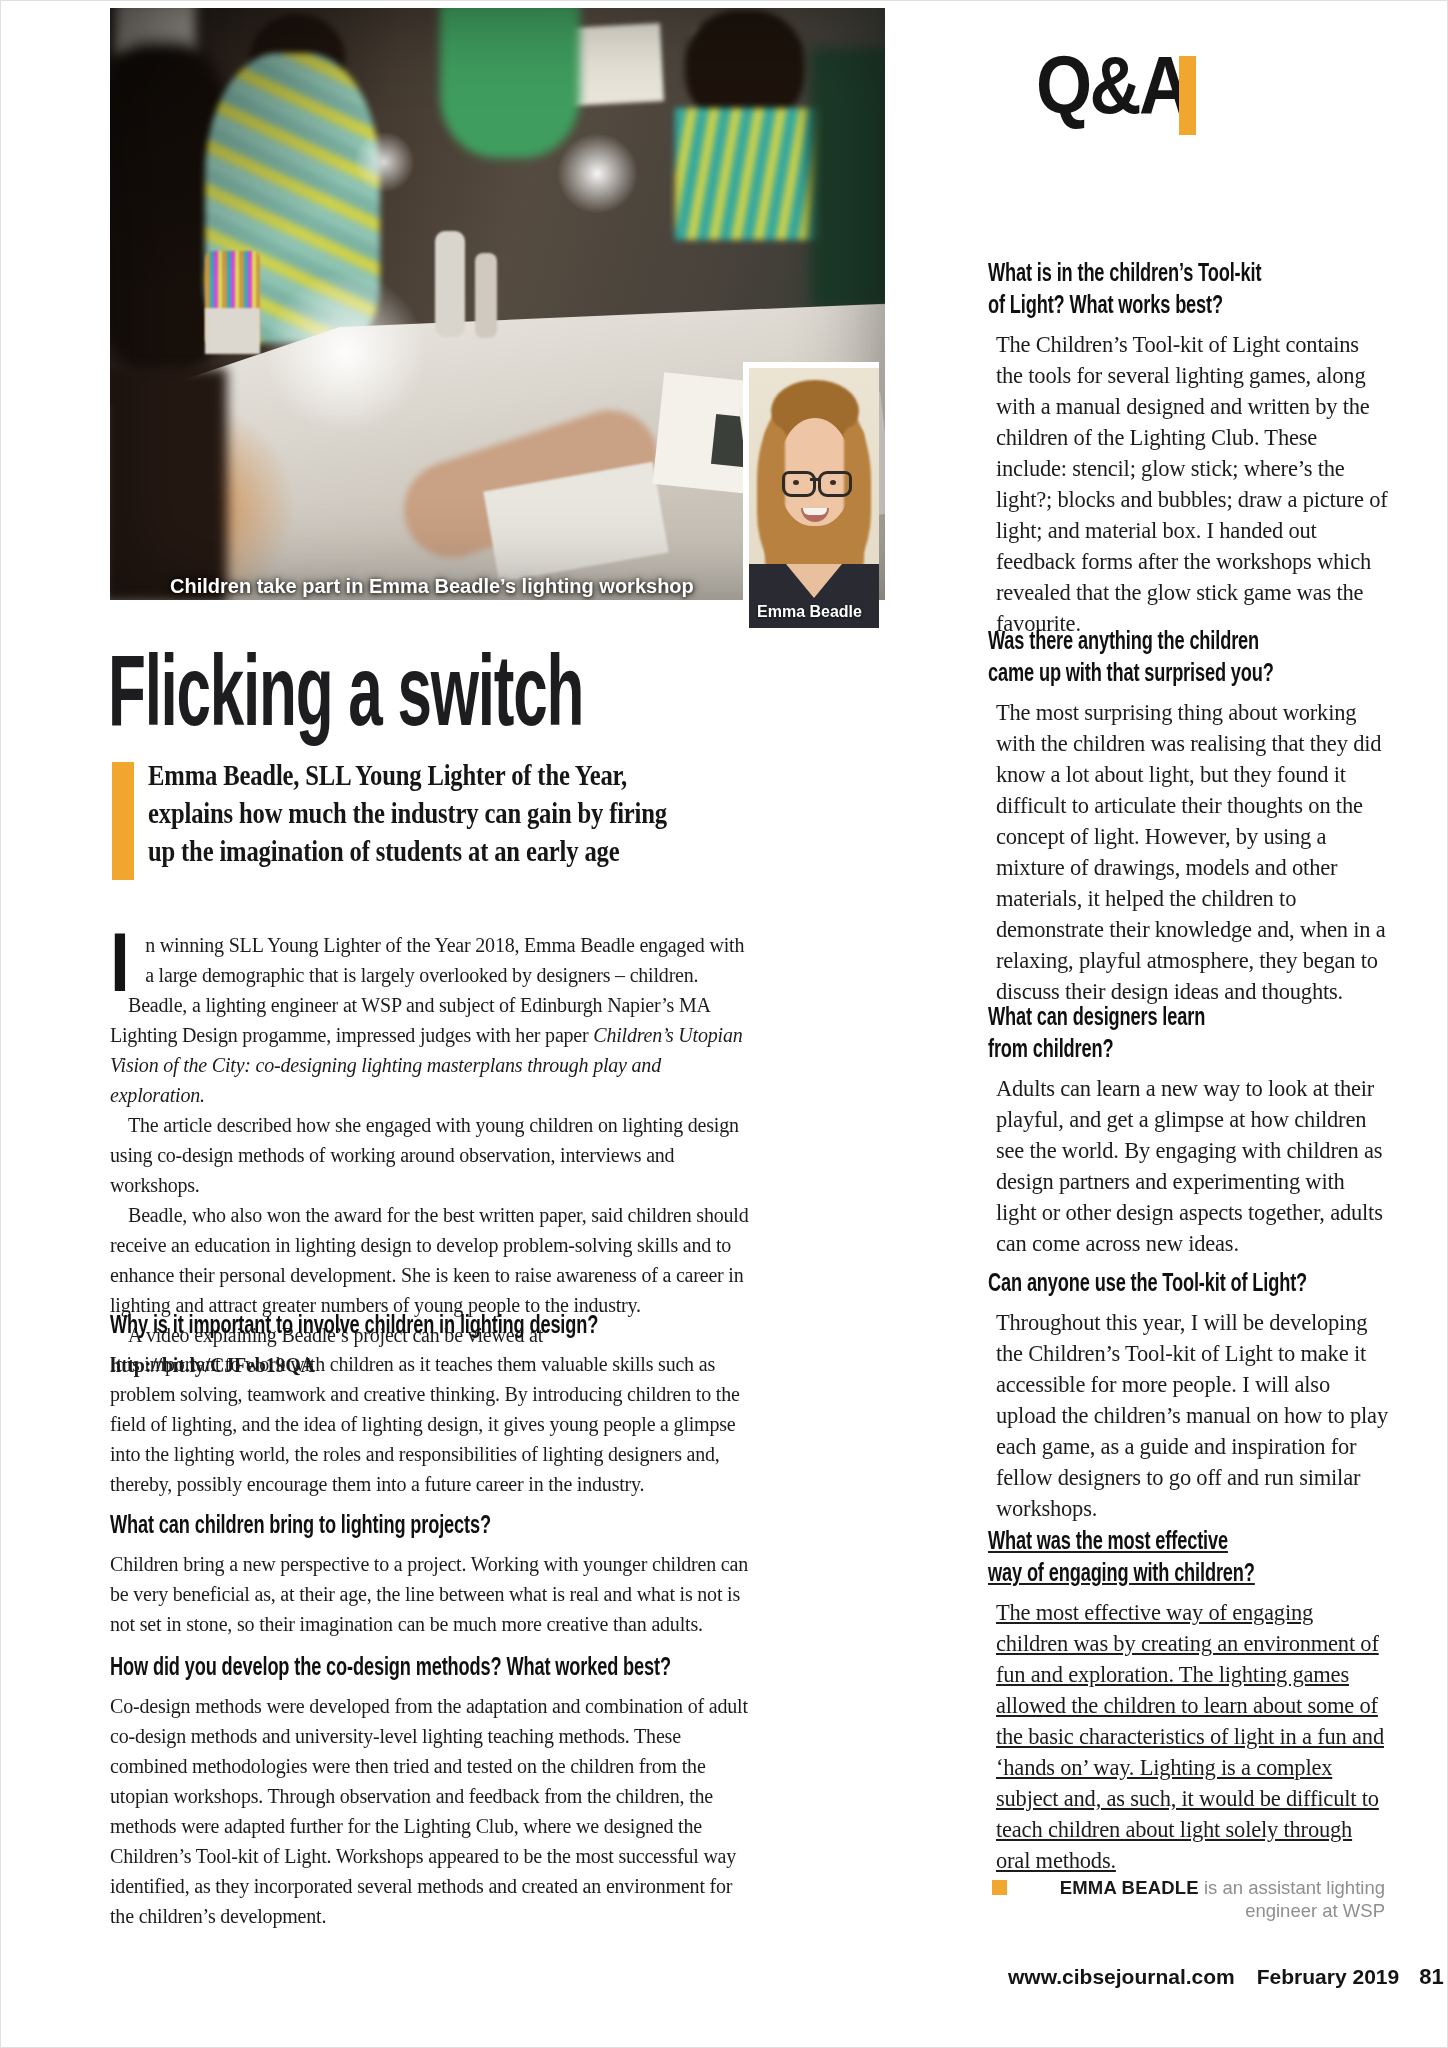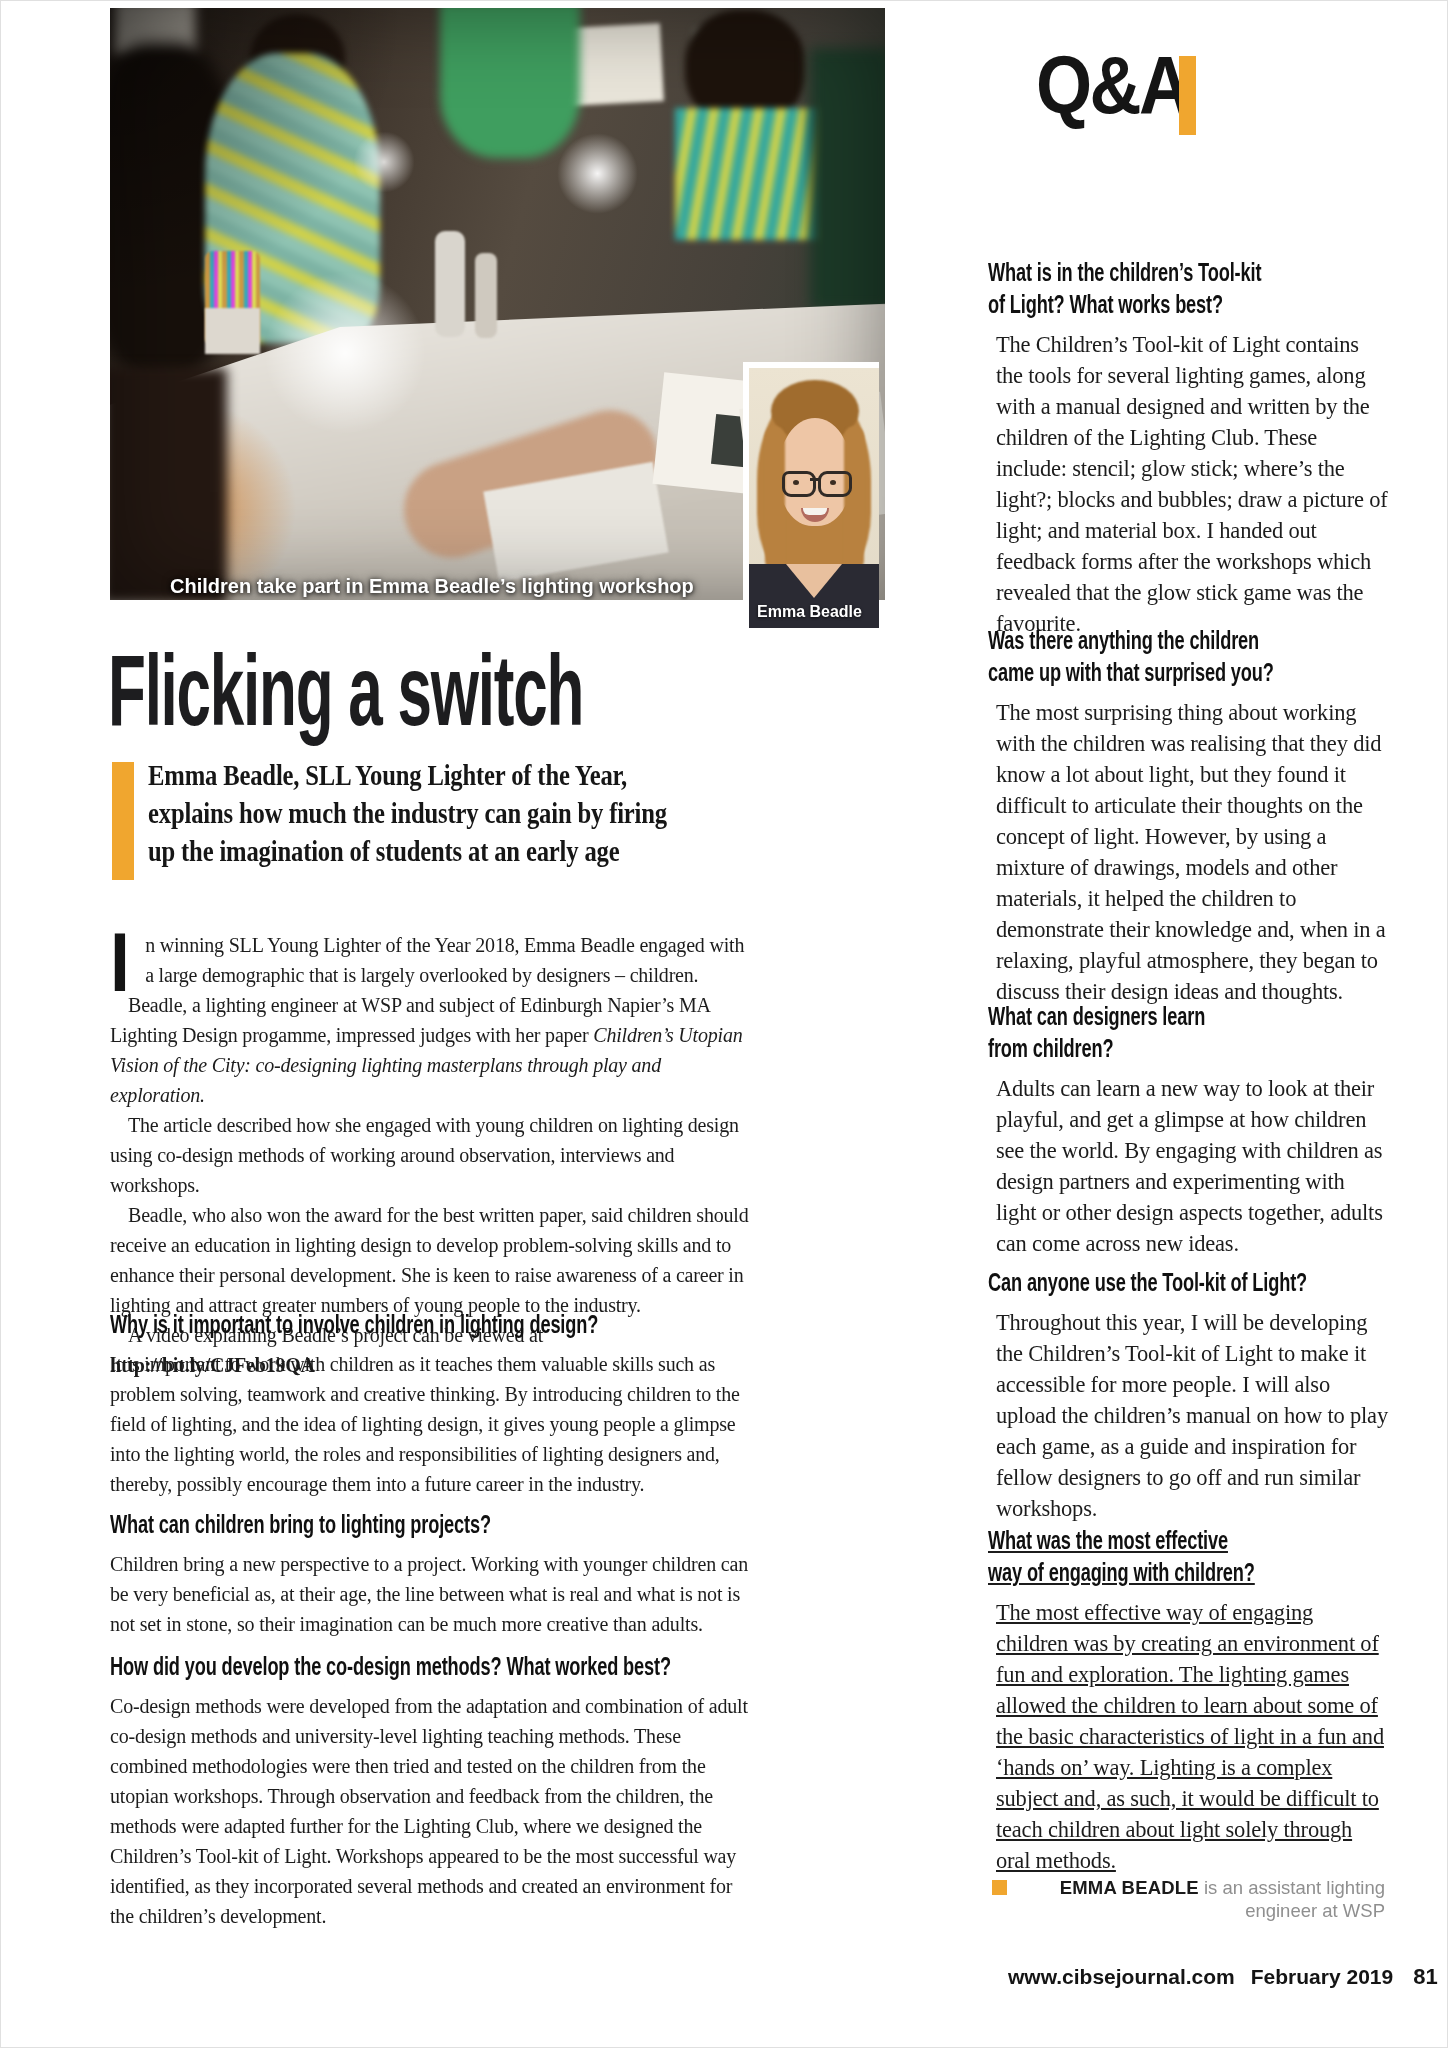--- a/index.html
+++ b/index.html
@@ -103,21 +103,21 @@
   .rq h3{white-space:pre-line;width:560px;transform:scaleX(.7);transform-origin:left top;}
   .rq p{margin:8px;font:400 22.5px/31px "Liberation Serif",serif;letter-spacing:-.2px;}
   .rq0{top:256px;} .rq1{top:624px;} .rq2{top:1000px;} .rq3{top:1266px;} .rq4{top:1524px;text-decoration:underline;}
 
   
   .bio{left:992px;top:1876px;display:flex;width:400px;text-align:right;}
   .bio-sq{flex:0 0 15px;width:15px;height:15px;background:#F0A62F;margin:4px 10px 0 0;}
   .bio-text{font:400 18.5px/23px "Liberation Sans",sans-serif;color:#8f8f8f;width:368px;}
   .bio-text .name{font-weight:700;color:#1a1a1a;letter-spacing:.2px;}
   .footer{left:1008px;top:1964px;font:700 21px/26px "Liberation Sans",sans-serif;color:#141414;white-space:nowrap;}
-  .footer .site{margin-right:16px;}
+  .footer .site{margin-right:22px;}
   .footer .date{margin-right:20px;}
   .footer .pagenum{font-size:22px;}
 </style>
 </head>
 <body>
 
 <div class="page">
 
   <div class="abs hero">
     <div class="sh ph-toplight"></div>

